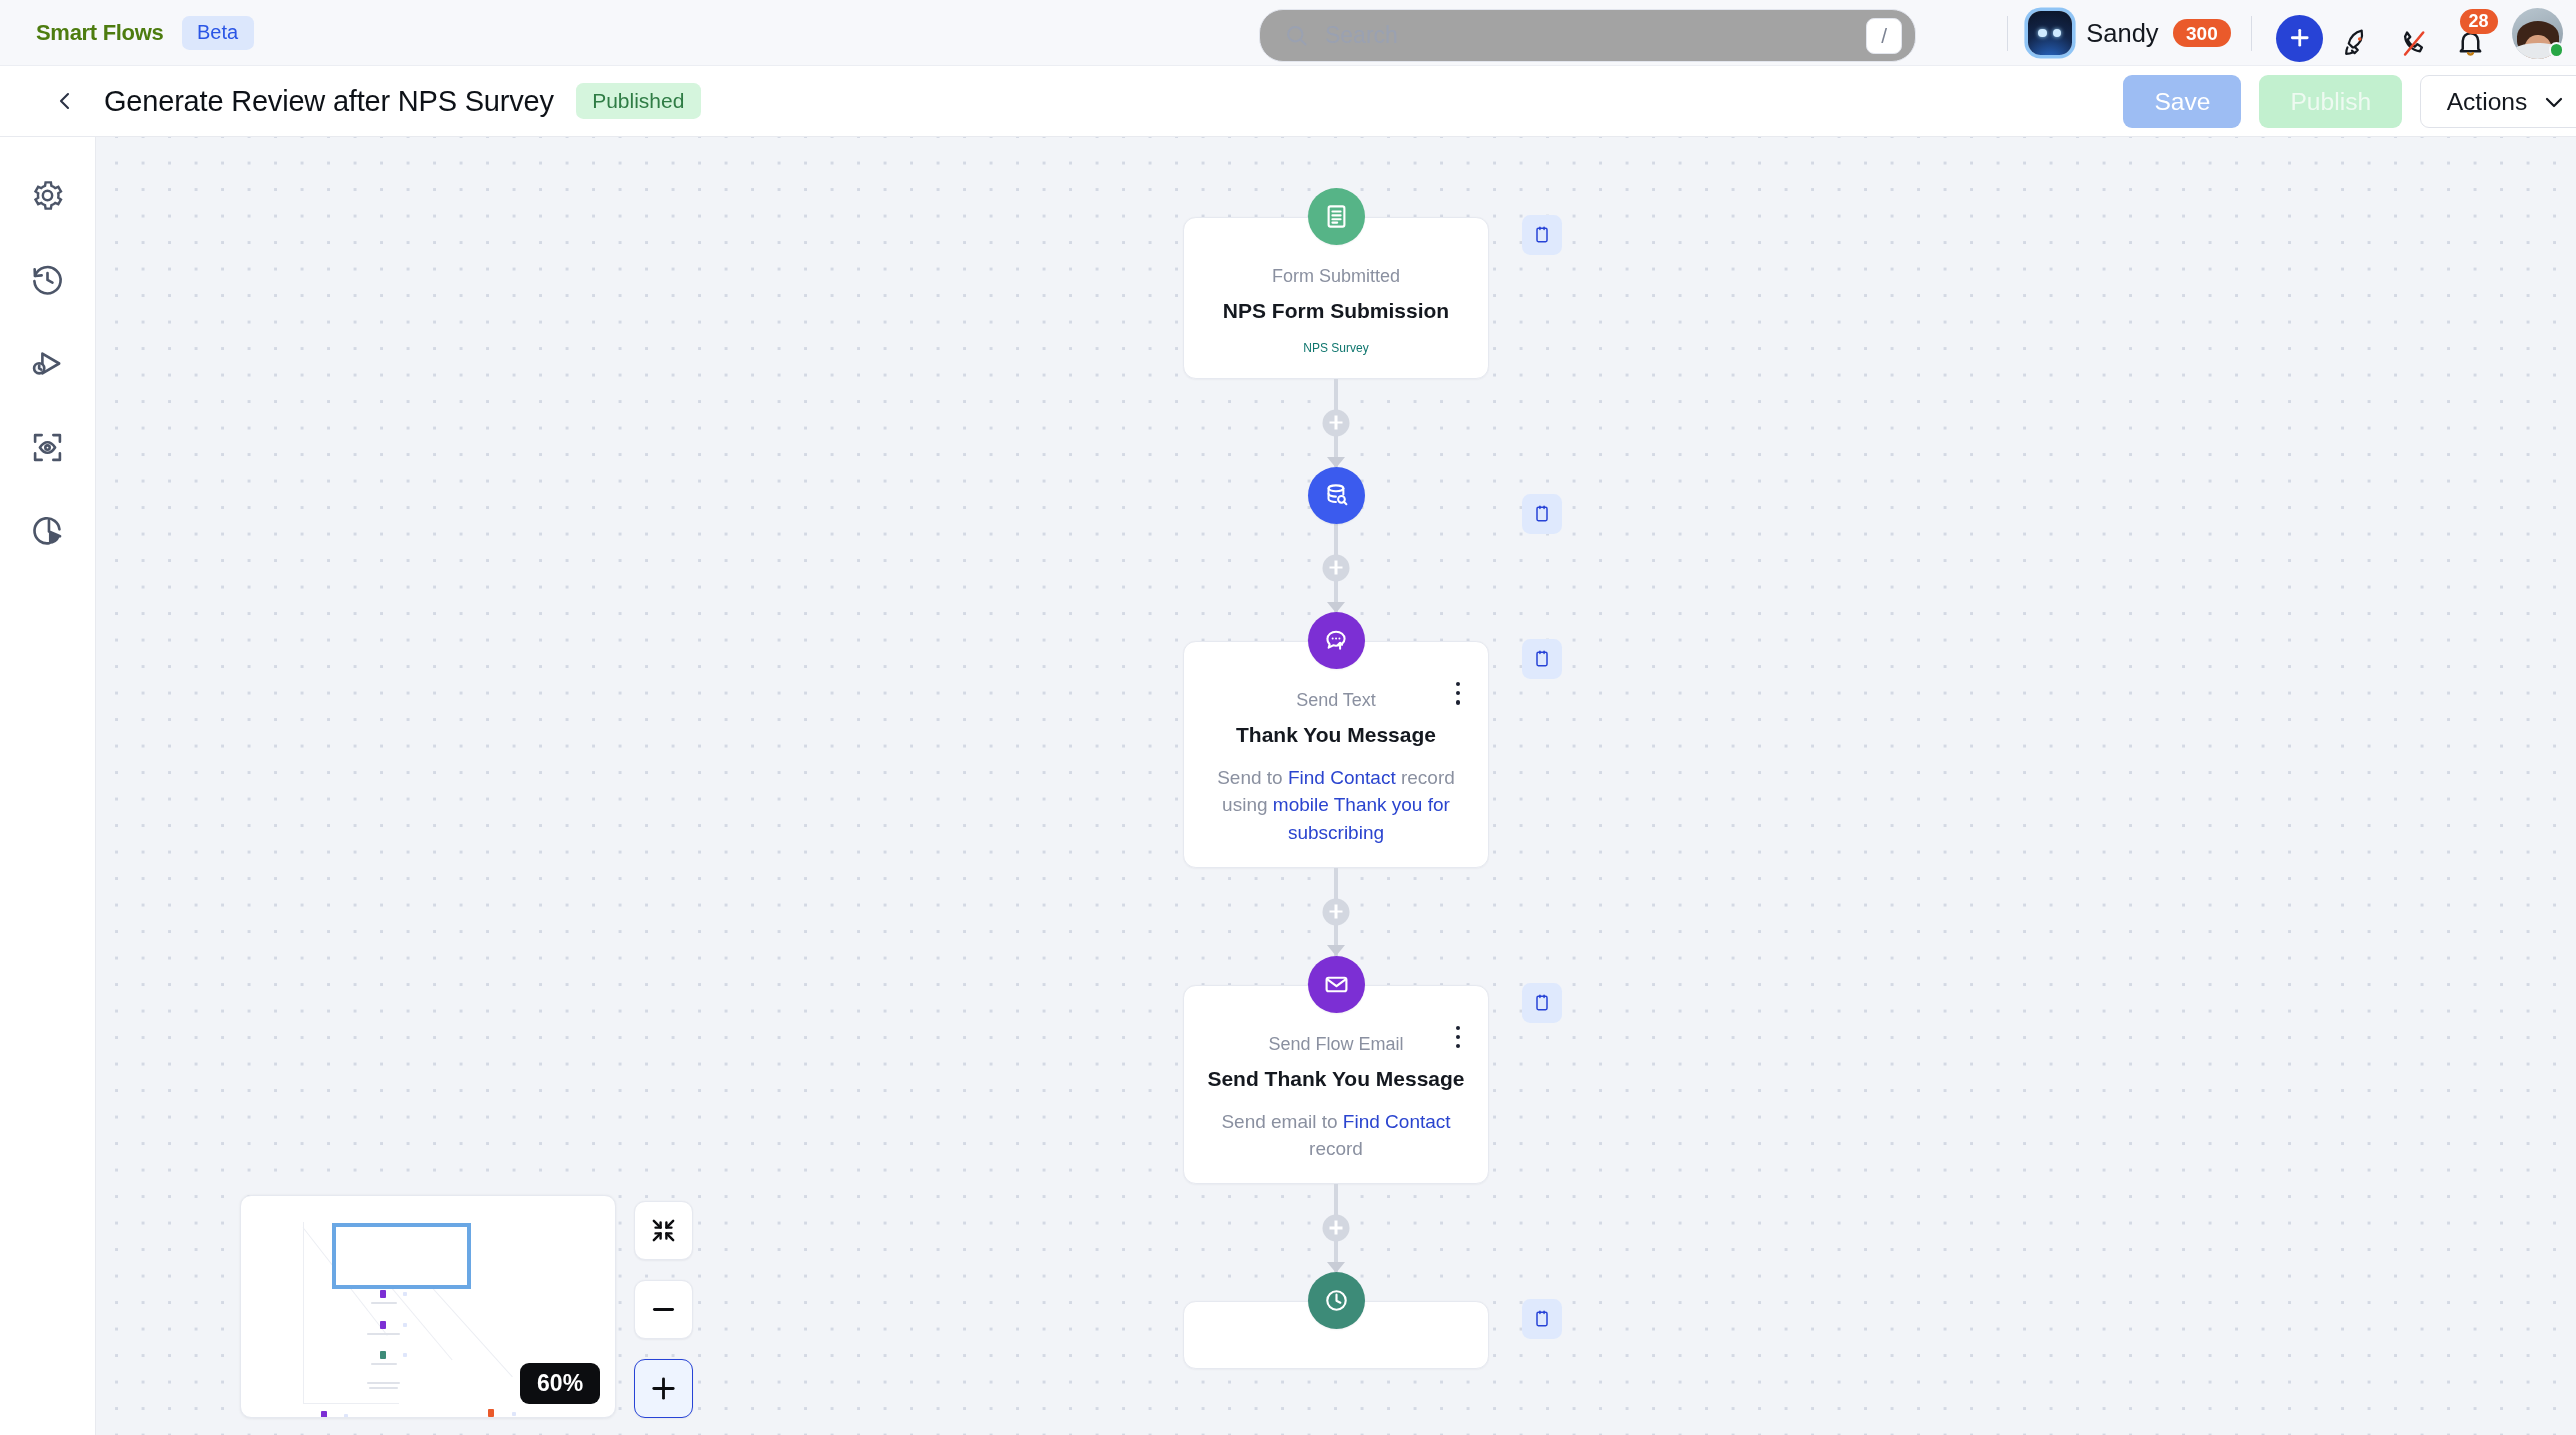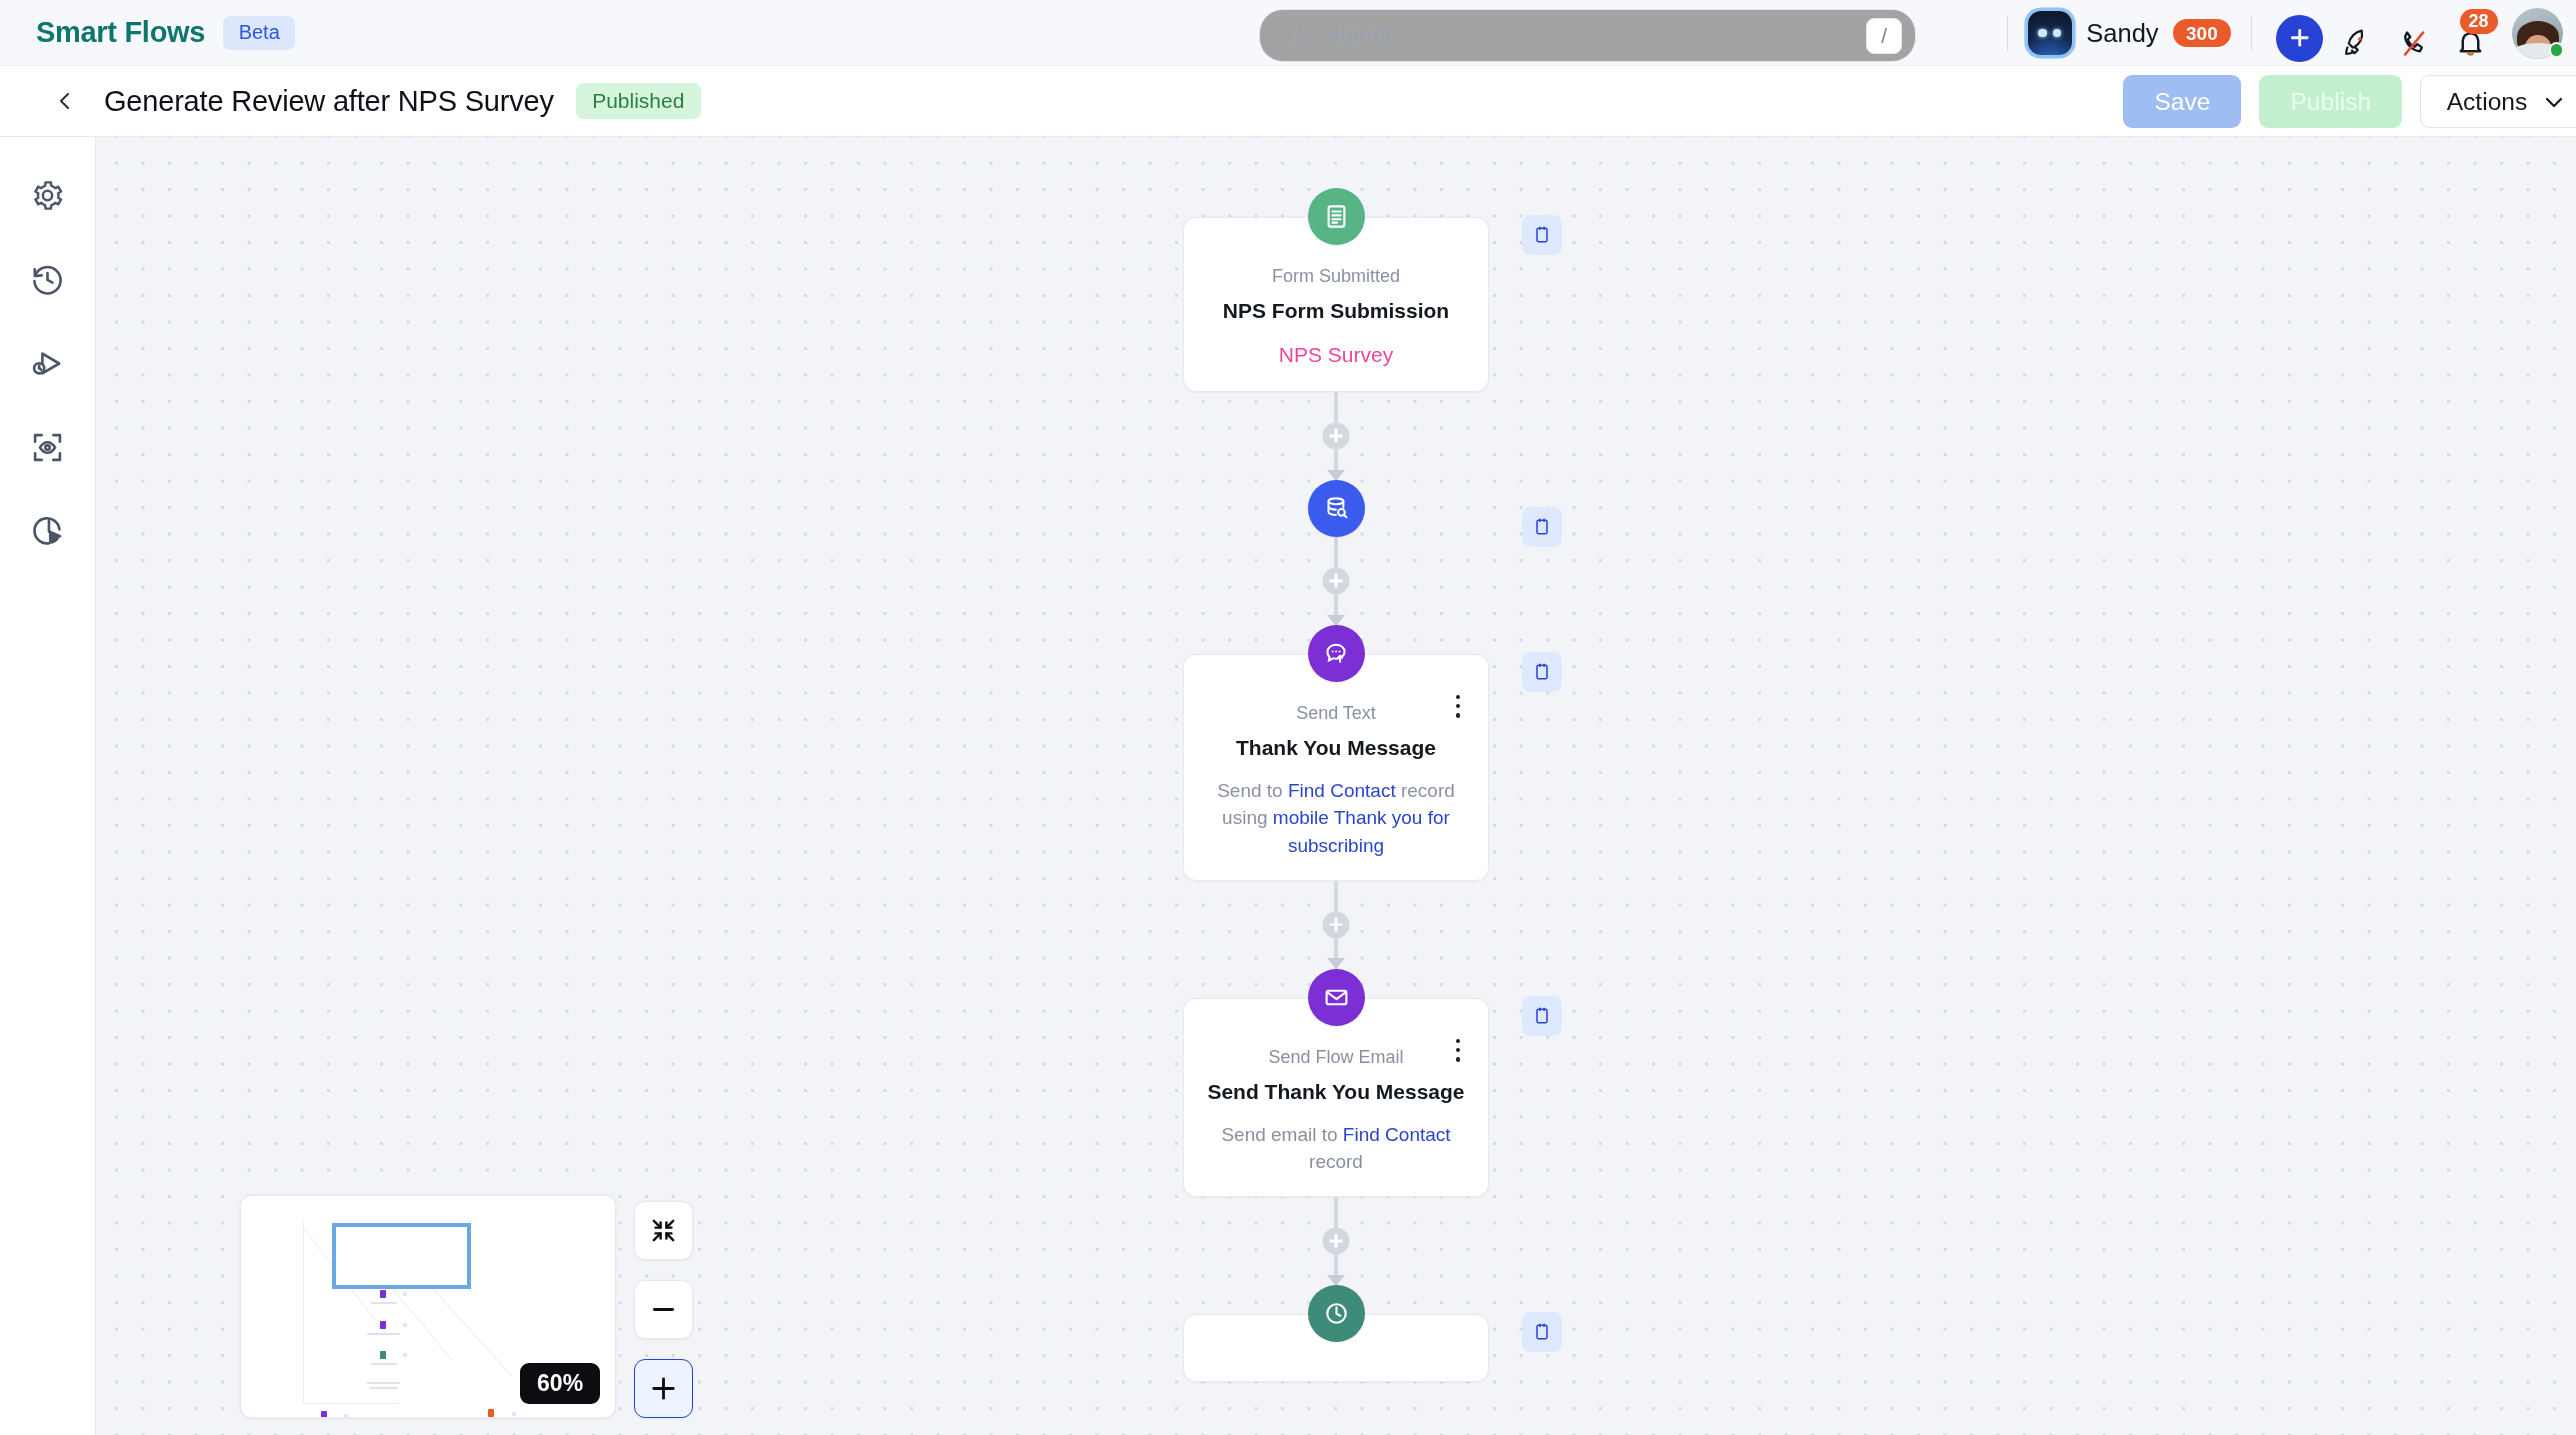--- a/index.html
+++ b/index.html
@@ -10,21 +10,21 @@
     background: #ffffff; overflow: hidden;
   }
   .app { position: relative; width: 2576px; height: 1436px; display: flex; flex-direction: column; }
 
   
   .topbar {
     height: 66px; flex: 0 0 66px; background: #f7f8fb;
     display: flex; align-items: center; padding: 0 20px 0 36px;
     border-bottom: 0.9px solid #eceef3; position: relative;
   }
-  .brand { font-size: 29px; font-weight: 700; color: #0f766e; letter-spacing: -0.3px; }
+  .brand { font-size: 22px; font-weight: 700; color: #4d7c0f; letter-spacing: -0.3px; }
   .beta-chip {
     margin-left: 18px; background: #dce7fc; color: #2a55e5;
     font-size: 20px; padding: 5.5px 15.5px; border-radius: 7.3px; font-weight: 400;
   }
   .topbar-center { position: absolute; left: 1259px; top: 9px; }
   .searchbox {
     width: 657px; height: 53px; border: 0.9px solid #e3e6ee; background: #a3a3a3;
     border-radius: 24px; display: flex; align-items: center; padding: 0 12.8px 0 24px;
   }
   .searchbox .mag { flex: 0 0 auto; display: flex; color: #9aa1b1; }
@@ -150,21 +150,21 @@
   .node-card {
     width: 306px; margin-top: -28px; background: #ffffff;
     border: 0.9px solid #e6e9f0; border-radius: 12.8px;
     padding: 46px 18px 20px; text-align: center;
     box-shadow: 0 0.9px 1.8px rgba(16,24,40,0.04); position: relative; cursor: pointer;
   }
   .node-type { font-size: 18px; color: #8a90a0; line-height: 1.35; }
   .node-title { font-size: 21px; font-weight: 700; color: #14181f; margin-top: 9px; line-height: 1.35; }
   .node-sub { font-size: 19px; color: #8a90a0; margin-top: 14.6px; line-height: 1.45; }
   .node-link { color: #2a44cf; }
-  .node-sub-link { font-size: 21px; color: #ec4899; margin-top: 14.6px; line-height: 1.45; }
+  .node-sub-link { font-size: 12px; color: #0f766e; margin-top: 14.6px; line-height: 1.45; }
   .kebab {
     position: absolute; right: 20px; top: 36px; width: 20px; height: 31px;
     display: flex; flex-direction: column; align-items: center;
     justify-content: center; gap: 4.6px; cursor: pointer;
   }
   .kebab i { width: 4.6px; height: 4.6px; border-radius: 50%; background: #1b2030; display: block; }
   .note-chip {
     position: absolute; left: 339px; top: 27px; width: 40px; height: 40px;
     background: #dfe9fd; border-radius: 8.2px; display: flex;
     align-items: center; justify-content: center; cursor: pointer;

